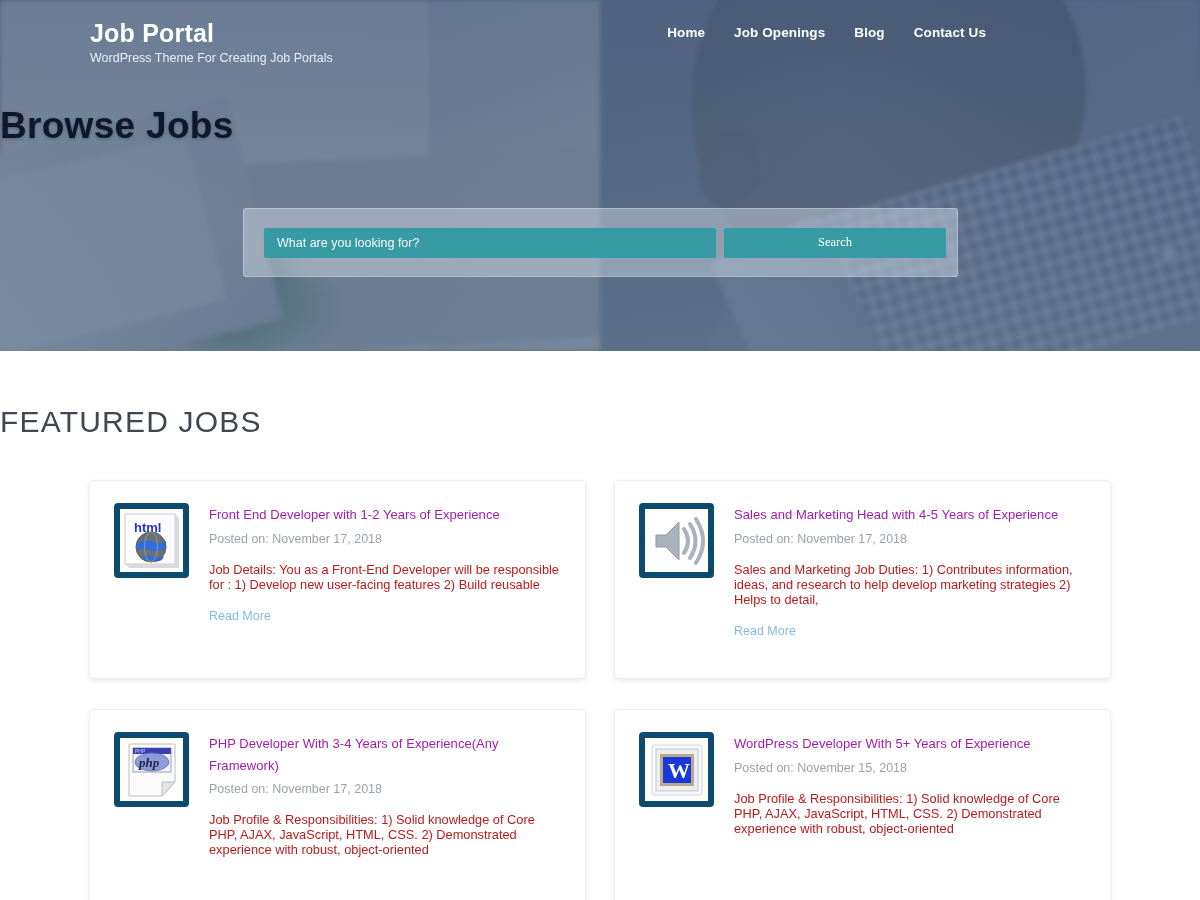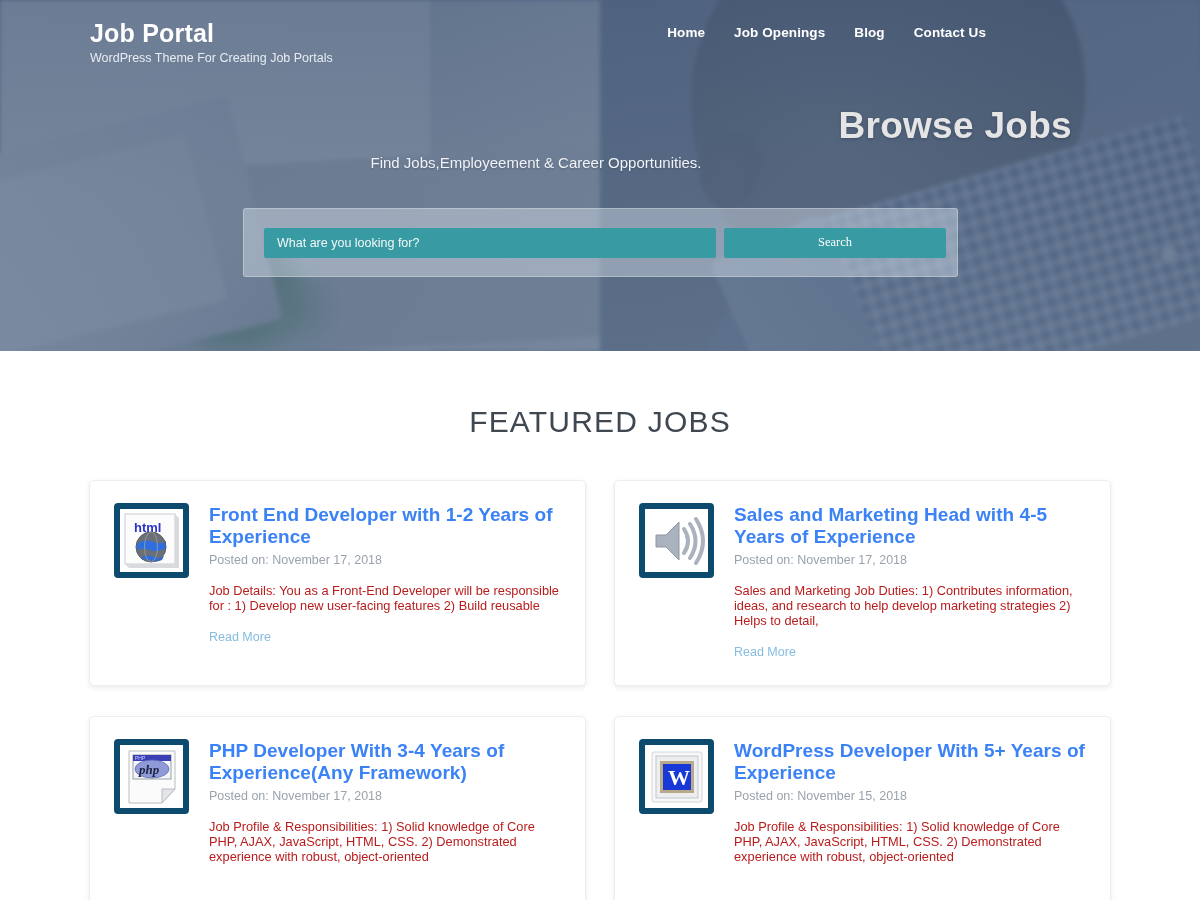--- a/index.html
+++ b/index.html
@@ -185,24 +185,24 @@
     text-decoration: none;
     letter-spacing: .1px;
     white-space: nowrap;
   }
 
   
   .hero-title {
     position: absolute;
     top: 104px;
     left: 0; right: 0;
-    text-align: right;
+    text-align: left;
     font-size: 37px;
     font-weight: bold;
-    color: #e5e5e5;
+    color: #0f172a;
     letter-spacing: .3px;
     line-height: 44px;
     text-shadow: 0 1px 3px rgba(30,40,55,.35);
   }
   .hero-subtitle {
     position: absolute;
     top: 152px;
     left: 0; right: 0;
     text-align: center;
     font-size: 15px;
@@ -250,21 +250,21 @@
     font-size: 12.5px;
     cursor: pointer;
   }
 
   
   .featured {
     width: 1200px;
     padding-top: 52px;
   }
   .section-title {
-    text-align: center;
+    text-align: left;
     font-size: 30px;
     font-weight: normal;
     color: #3f4750;
     letter-spacing: 1.2px;
     line-height: 38px;
   }
 
   .jobs-grid {
     width: 1022px;
     margin: 39px auto 0;
@@ -297,23 +297,23 @@
     align-items: center;
     justify-content: center;
     position: relative;
     overflow: hidden;
   }
   .job-icon-tile svg { display: block; }
 
   .job-body { flex: 1 1 auto; min-width: 0; padding-top: 1px; }
 
   .job-title {
-    font-size: 19px;
-    font-weight: bold;
-    color: #3b82f6;
+    font-size: 13px;
+    font-weight: normal;
+    color: #a21caf;
     line-height: 21.5px;
     letter-spacing: .05px;
   }
   .job-date {
     font-size: 12.5px;
     color: #9aa3ac;
     line-height: 18px;
     margin-top: 4px;
   }
   .job-excerpt {
@@ -365,21 +365,20 @@
     </div>
 
     <nav class="main-nav">
       <a class="nav-link" href="#">Home</a>
       <a class="nav-link" href="#">Job Openings</a>
       <a class="nav-link" href="#">Blog</a>
       <a class="nav-link" href="#">Contact Us</a>
     </nav>
 
     <h1 class="hero-title">Browse Jobs</h1>
-    <p class="hero-subtitle">Find Jobs,Employeement &amp; Career Opportunities.</p>
 
     <form class="search-panel">
       <input class="search-input" type="text" placeholder="What are you looking for?" style="">
       <button class="search-button" type="submit">Search</button>
     </form>
 
   </div>
 </header>
 
 <main class="featured">

